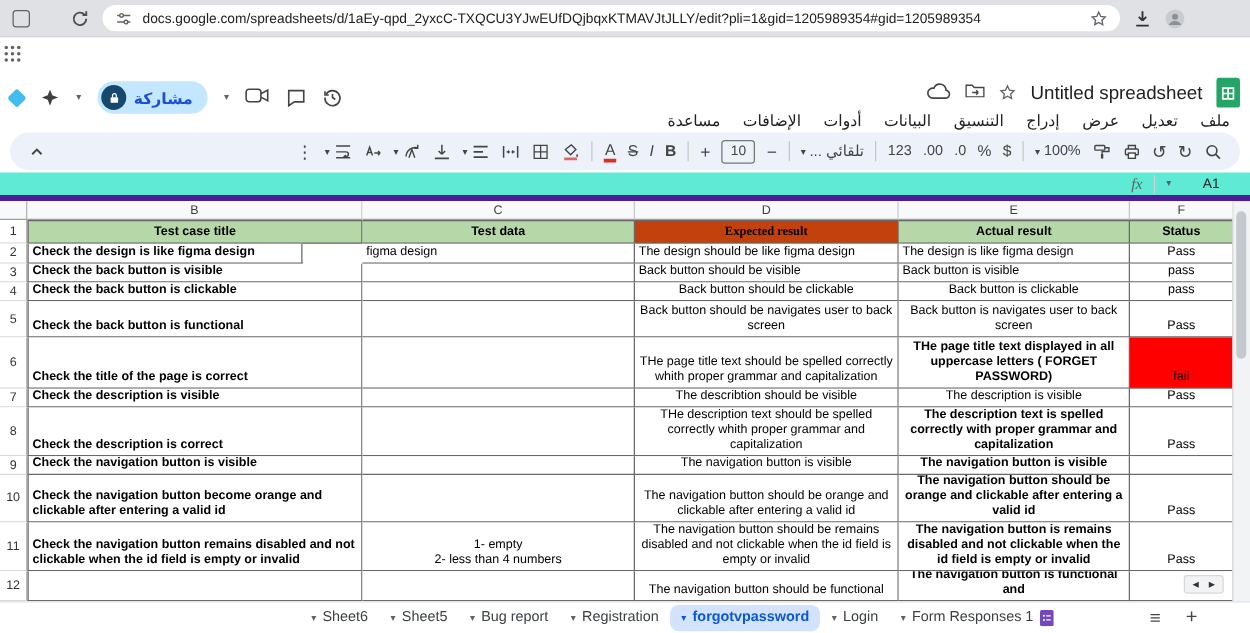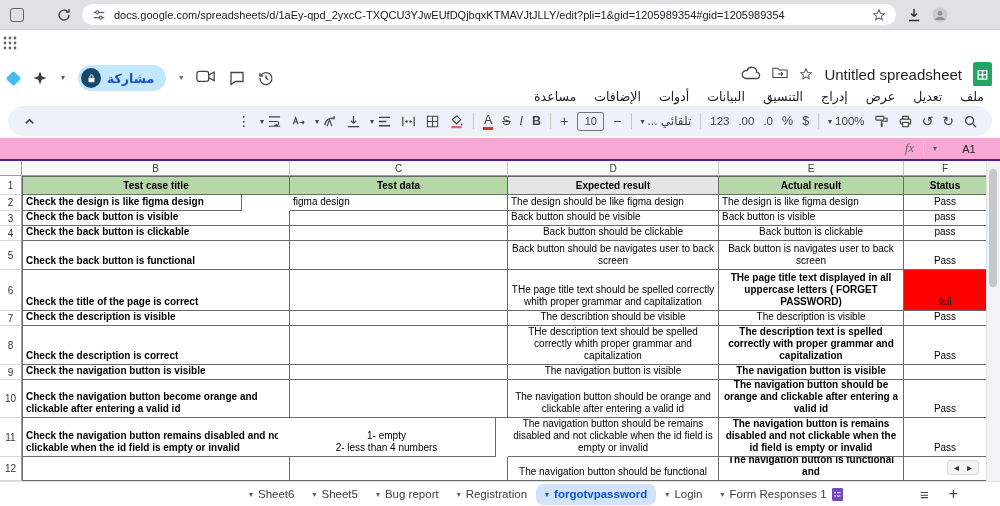--- a/index.html
+++ b/index.html
@@ -49,22 +49,22 @@
   .tb-item.big{font-size:14px;}
   .tb-item.small{font-size:11.5px;}
   .tb-item.sizebox{border:1px solid #747775;border-radius:3px;width:25px;height:17px;
     justify-content:center;font-size:11px;background:#edf2fa;}
   .tb-item.tc>span:last-child{border-bottom:3px solid #d93025;padding:0 1px;font-weight:500;}
   .tb-item.strike>span:last-child{text-decoration:line-through;}
   .tb-item.italic>span:last-child{font-style:italic;}
   .tb-item.bold>span:last-child{font-weight:700;}
   .tb-item.rtl>span:last-child{direction:rtl;font-size:12px;}
   
-  #formula-bar{position:absolute;top:138px;left:0;right:0;height:23px;background:#f9a8d4;
-    border-bottom:2px solid #4c1d95;display:flex;align-items:center;padding:0 8px;gap:9px;box-sizing:border-box;}
+  #formula-bar{position:absolute;top:138px;left:0;right:0;height:23px;background:#5eead4;
+    border-bottom:5px solid #4c1d95;display:flex;align-items:center;padding:0 8px;gap:9px;box-sizing:border-box;}
   .fx-input{flex:1;height:100%;}
   .fx-label{font-style:italic;font-family:"Liberation Serif","DejaVu Serif",serif;color:#5f6368;font-size:12.5px;}
   .fb-div{width:1px;height:15px;background:#d0d0d0;}
   .name-box{width:46px;font-size:11px;color:#202124;text-align:center;}
   
   #sheet-grid{position:absolute;top:161px;left:0;width:987px;height:320px;overflow:hidden;background:#fff;}
   .corner,.col-hdr,.row-num,.cell{position:absolute;box-sizing:border-box;}
   .corner{background:#f8f9fa;border-right:1px solid #9e9e9e;border-bottom:1px solid #9e9e9e;}
   .col-hdr{background:#f8f9fa;border-right:1px solid #c6c6c6;border-bottom:1px solid #9e9e9e;
     font-size:10px;color:#3c4043;display:flex;align-items:center;justify-content:center;}
@@ -405,21 +405,21 @@
   </div>
 <div class="corner" style="left: 0px; top: 0px; width: 22px; height: 15px;"></div>
     <div class="col-hdr" style="left: 22px; top: 0px; width: 268px; height: 15px;">B</div>
     <div class="col-hdr" style="left: 290px; top: 0px; width: 218px; height: 15px;">C</div>
     <div class="col-hdr" style="left: 508px; top: 0px; width: 211px; height: 15px;">D</div>
     <div class="col-hdr" style="left: 719px; top: 0px; width: 185px; height: 15px;">E</div>
     <div class="col-hdr" style="left: 904px; top: 0px; width: 83px; height: 15px;">F</div>
     <div class="row-num" style="left: 0px; top: 15px; width: 22px; height: 19px;">1</div>
     <div class="cell ac bd rt cl" style="left: 22px; top: 15px; width: 268px; height: 19px; background: rgb(182, 215, 168);">Test case title</div>
     <div class="cell ac bd rt" style="left: 290px; top: 15px; width: 218px; height: 19px; background: rgb(182, 215, 168);">Test data</div>
-    <div class="cell ac bd rt" style="left: 508px; top: 15px; width: 211px; height: 19px; background: #e5e5e5;">Expected result</div>
+    <div class="cell ac bd rt" style="left: 508px; top: 15px; width: 211px; height: 19px; background: #c2410c; font-family: Liberation Serif, serif;">Expected result</div>
     <div class="cell ac bd rt" style="left: 719px; top: 15px; width: 185px; height: 19px; background: rgb(182, 215, 168);">Actual result</div>
     <div class="cell ac bd rt" style="left: 904px; top: 15px; width: 83px; height: 19px; background: rgb(182, 215, 168);">Status</div>
     <div class="row-num" style="left: 0px; top: 34px; width: 22px; height: 16px;">2</div>
     <div class="cell al bd cl" style="left: 22px; top: 34px; width: 220px; height: 16px;">Check the  design is like figma design</div>
     <div class="cell al" style="left: 290px; top: 34px; width: 218px; height: 16px;">figma design</div>
     <div class="cell al" style="left: 508px; top: 34px; width: 211px; height: 16px;">The  design  should be like figma design</div>
     <div class="cell al" style="left: 719px; top: 34px; width: 185px; height: 16px;">The  design  is like figma design</div>
     <div class="cell ac" style="left: 904px; top: 34px; width: 83px; height: 16px;">Pass</div>
     <div class="row-num" style="left: 0px; top: 50px; width: 22px; height: 15px;">3</div>
     <div class="cell al bd cl" style="left: 22px; top: 50px; width: 268px; height: 15px;">Check the back button is visible</div>
@@ -464,21 +464,21 @@
     <div class="cell ac bd" style="left: 719px; top: 204px; width: 185px; height: 15px;">The navigation  button is visible</div>
     <div class="cell ac" style="left: 904px; top: 204px; width: 83px; height: 15px;"></div>
     <div class="row-num" style="left: 0px; top: 219px; width: 22px; height: 38px;">10</div>
     <div class="cell al bd cl" style="left: 22px; top: 219px; width: 268px; height: 38px;">Check the navigation  button become orange and clickable after entering a valid id</div>
     <div class="cell al" style="left: 290px; top: 219px; width: 218px; height: 38px;"></div>
     <div class="cell ac" style="left: 508px; top: 219px; width: 211px; height: 38px;">The navigation  button should be orange and clickable after entering a valid id</div>
     <div class="cell ac bd" style="left: 719px; top: 219px; width: 185px; height: 38px;">The navigation  button should be orange and clickable after entering a valid id</div>
     <div class="cell ac" style="left: 904px; top: 219px; width: 83px; height: 38px;">Pass</div>
     <div class="row-num" style="left: 0px; top: 257px; width: 22px; height: 39px;">11</div>
     <div class="cell al bd cl" style="left: 22px; top: 257px; width: 268px; height: 39px;">Check the navigation  button remains disabled and not clickable when the id field is empty or invalid</div>
-    <div class="cell ac" style="left: 278px; top: 257px; width: 218px; height: 39px; text-align: center;">1- empty
+    <div class="cell ac" style="left: 290px; top: 257px; width: 218px; height: 39px; text-align: center;">1- empty
 2- less than 4 numbers</div>
     <div class="cell ac" style="left: 508px; top: 257px; width: 211px; height: 39px;">The navigation  button  should be remains disabled and not clickable when the id field is empty or invalid</div>
     <div class="cell ac bd" style="left: 719px; top: 257px; width: 185px; height: 39px;">The navigation  button  is remains disabled and not clickable when the id field is empty or invalid</div>
     <div class="cell ac" style="left: 904px; top: 257px; width: 83px; height: 39px;">Pass</div>
     <div class="row-num" style="left: 0px; top: 296px; width: 22px; height: 24px;">12</div>
     <div class="cell al bd cl" style="left: 22px; top: 296px; width: 268px; height: 24px;"></div>
     <div class="cell al" style="left: 290px; top: 296px; width: 218px; height: 24px;"></div>
     <div class="cell ac" style="left: 508px; top: 296px; width: 211px; height: 24px;">The navigation  button should be functional</div>
     <div class="cell ac bd" style="left: 719px; top: 296px; width: 185px; height: 24px;">The navigation  button is functional and</div>
     <div class="cell ac" style="left: 904px; top: 296px; width: 83px; height: 24px;"></div>

